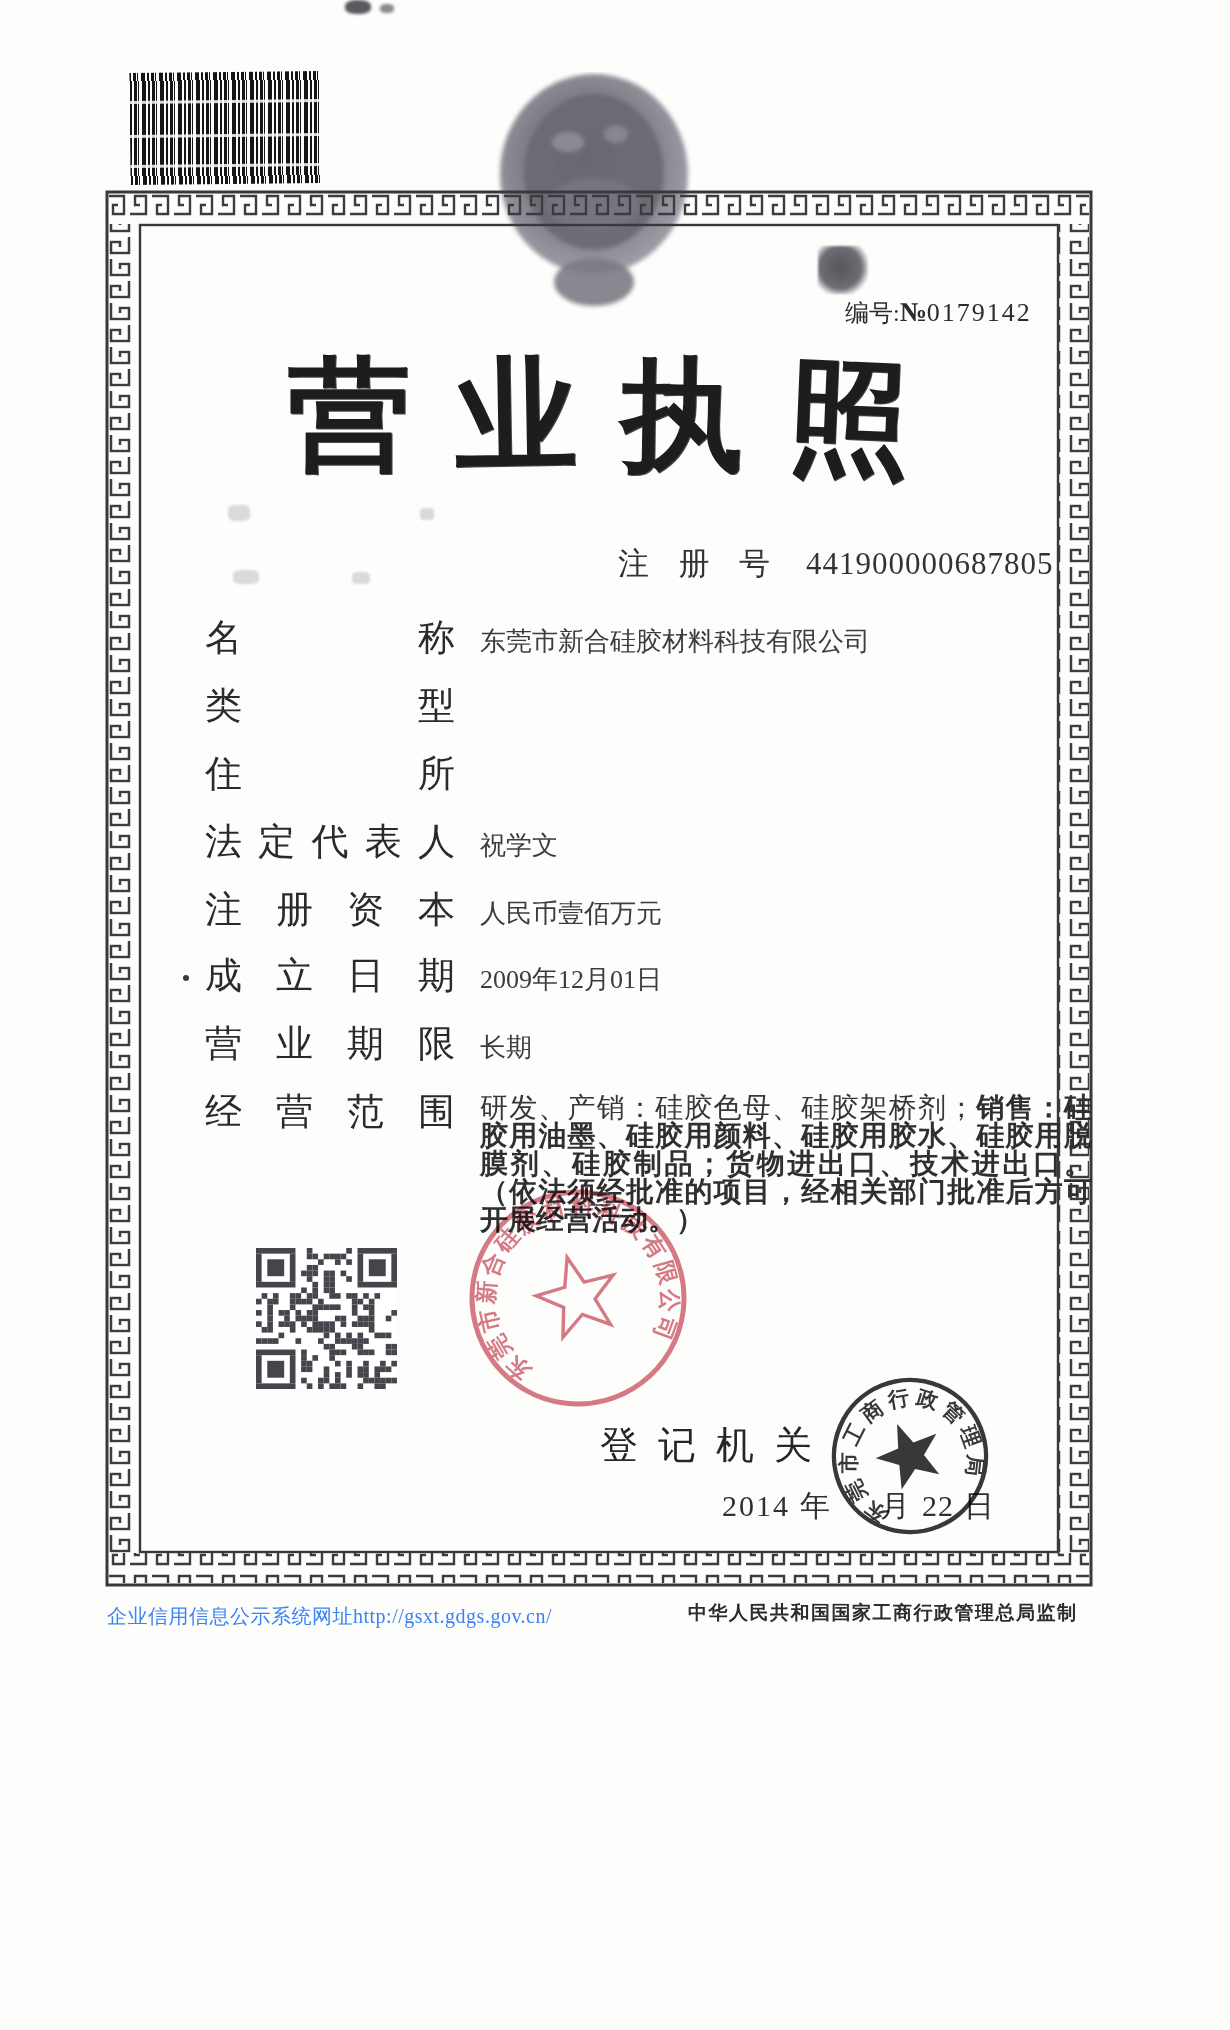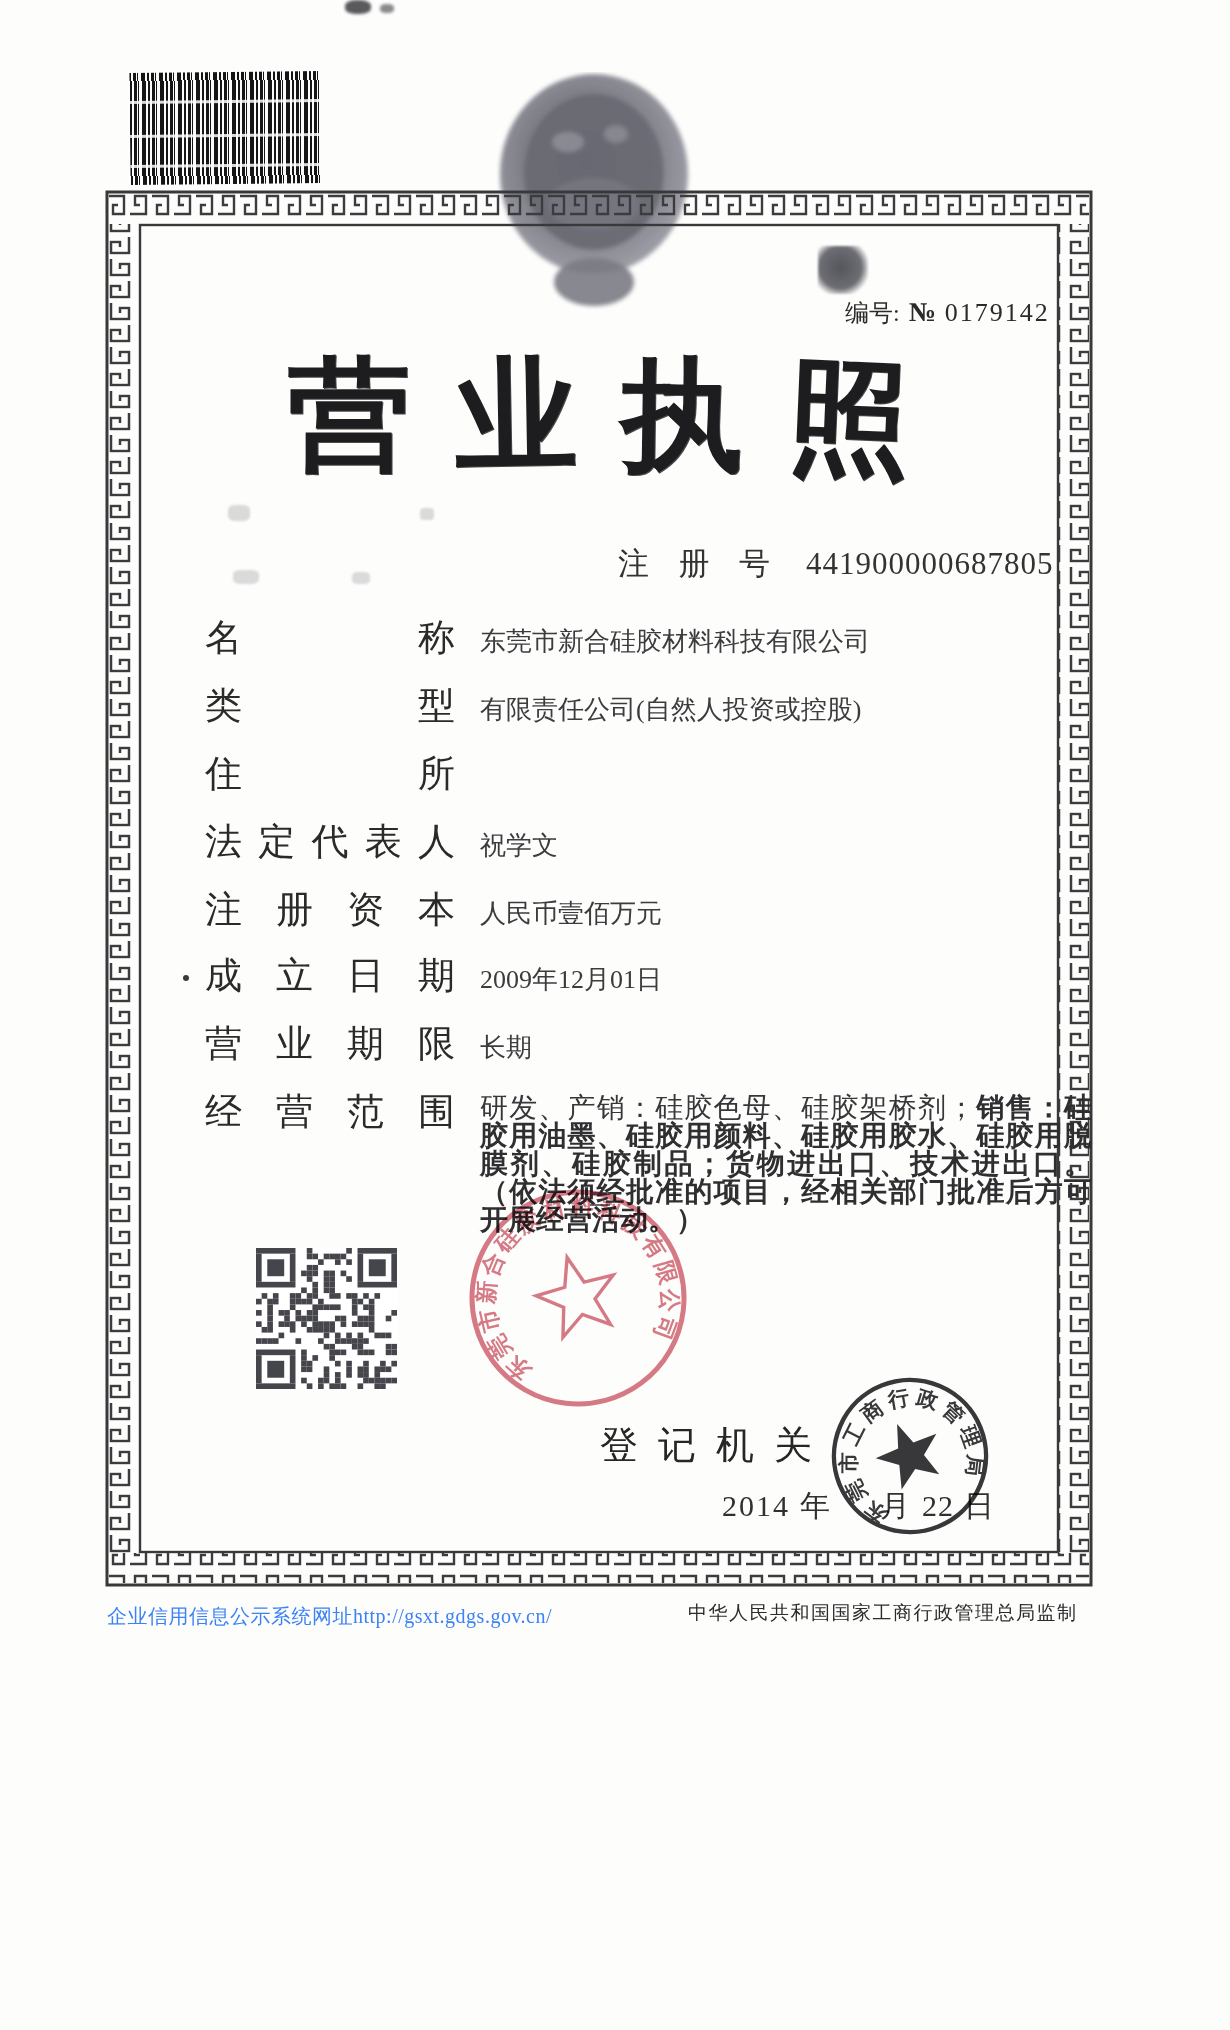--- a/index.html
+++ b/index.html
@@ -23,21 +23,21 @@
     background:
       repeating-linear-gradient(90deg,
         #151515 0 2px, #fbfbfb 2px 4px,
         #151515 4px 7px, #fbfbfb 7px 8px,
         #151515 8px 9px, #fbfbfb 9px 12px,
         #151515 12px 16px, #fbfbfb 16px 18px);
   }
   .barcode .gap{position:absolute;left:0;width:100%;height:3px;background:#fbfbfb;opacity:.85;}
 
   
-  .serial{left:845px;top:250px;width:240px;display:flex;align-items:baseline;gap:9px;font-size:24px;color:#2b2b2b;}
+  .serial{left:845px;top:250px;width:240px;display:flex;align-items:baseline;font-size:24px;color:#2b2b2b;}
   .serial .sym{font-weight:700;font-size:27px;}
   .serial .num{font-size:26px;letter-spacing:2px;margin-top:48px;}
 
   
   .title{left:288px;top:345px;width:622px;height:150px;display:flex;justify-content:space-between;}
   .title-char{
     font-family:"Liberation Sans","DejaVu Sans",sans-serif;
     font-weight:900;font-size:122px;line-height:140px;color:#1d1d1f;
     text-shadow:1px 1px 0 #4a4a4a;
   }
@@ -60,21 +60,21 @@
   
   .registrar{left:600px;top:1420px;width:212px;display:flex;justify-content:space-between;font-size:38px;color:#262626;}
   .dateline{left:722px;top:1486px;display:flex;align-items:baseline;font-size:30px;color:#303032;}
   .dateline .y{letter-spacing:2px;}
   .dateline .unit{margin-left:10px;}
   .dateline .m-gap{display:inline-block;min-width:40px;}
   .dateline .d{margin-left:12px;letter-spacing:1px;}
 
   
   .footer-left{left:107px;top:1603px;font-size:20px;letter-spacing:.5px;color:#3b82f6;}
-  .footer-right{left:688px;top:1600px;font-size:19px;font-weight:400;letter-spacing:1.5px;color:#2c2c2e;}
+  .footer-right{left:688px;top:1600px;font-size:19px;font-weight:700;letter-spacing:1.5px;color:#2c2c2e;}
 
   svg{display:block;}
   .seal{mix-blend-mode:multiply;}
 </style>
 </head>
 <body>
 
 <div class="abs smudge" style="left:345px;top:0;width:26px;height:14px;"></div>
 <div class="abs smudge" style="left:380px;top:4px;width:14px;height:9px;opacity:.7;"></div>
 
@@ -163,21 +163,20 @@
     <span>称</span>
   </span>
   <span class="val">东莞市新合硅胶材料科技有限公司</span>
 </div>
 
 <div class="abs frow" style="top:683px;">
   <span class="lbl">
     <span>类</span>
     <span>型</span>
   </span>
-  <span class="val">有限责任公司(自然人投资或控股)</span>
 </div>
 
 <div class="abs frow" style="top:751px;">
   <span class="lbl">
     <span>住</span>
     <span>所</span>
   </span>
 </div>
 
 <div class="abs frow" style="top:819px;">

